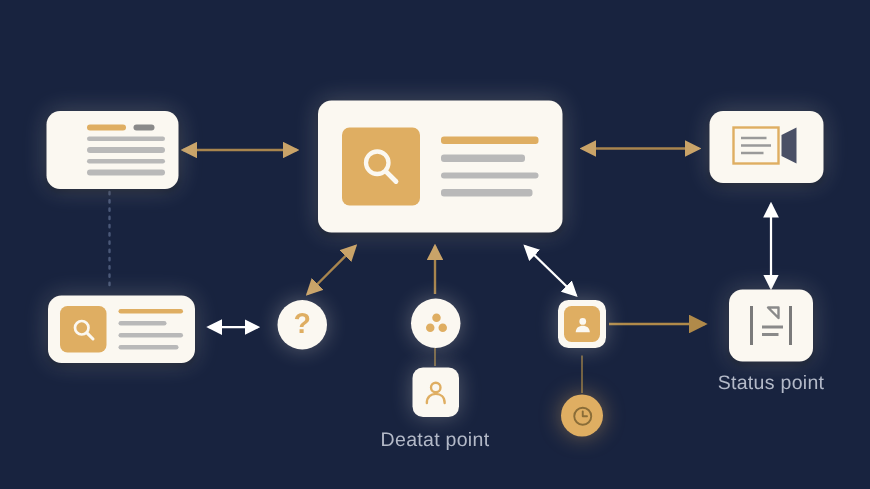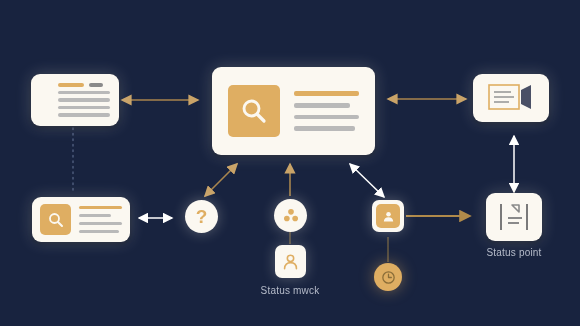--- a/index.html
+++ b/index.html
@@ -47,21 +47,21 @@
   }
   .goldcircle{
     background:#dfae62;border-radius:50%;
     display:flex;align-items:center;justify-content:center;
     box-shadow:0 0 15px rgba(223,174,98,0.45);
   }
 
   .caption{
     position:absolute;
     color:#cfd4e0;
-    font-size:10px;
+    font-size:13px;
     text-align:center;
     width:120px;
     letter-spacing:.2px;
     filter:blur(.35px);
     opacity:.85;
   }
   svg{display:block;}
 </style>
 </head>
 <body>
@@ -187,21 +187,21 @@
     </svg>
   </div>
 </div>
 
 <div class="node sqtile" style="left:275px;top:245px;width:31px;height:33px;">
   <svg width="19" height="19" viewBox="0 0 24 24">
     <circle cx="12" cy="8" r="4" fill="none" stroke="#dfae62" stroke-width="2"></circle>
     <path d="M4.5 21 C4.5 15.8 8 13.4 12 13.4 C16 13.4 19.5 15.8 19.5 21" fill="none" stroke="#dfae62" stroke-width="2" stroke-linecap="round"></path>
   </svg>
 </div>
-<div class="caption" style="left:230px;top:285px;">Status mwck</div>
+<div class="caption" style="left:230px;top:285px;">Deatat point</div>
 
 <div class="node goldcircle" style="left:374px;top:263px;width:28px;height:28px;">
   <svg width="17" height="17" viewBox="0 0 24 24">
     <circle cx="12" cy="12" r="8" fill="none" stroke="#8a6d38" stroke-width="1.8"></circle>
     <path d="M12 7.4 L12 12 L16 12" fill="none" stroke="#8a6d38" stroke-width="1.8" stroke-linecap="round" stroke-linejoin="round"></path>
   </svg>
 </div>
 
 <div class="node card" style="left:486px;top:193px;width:56px;height:48px;justify-content:center;">
   <svg width="40" height="34" viewBox="0 0 40 34">

